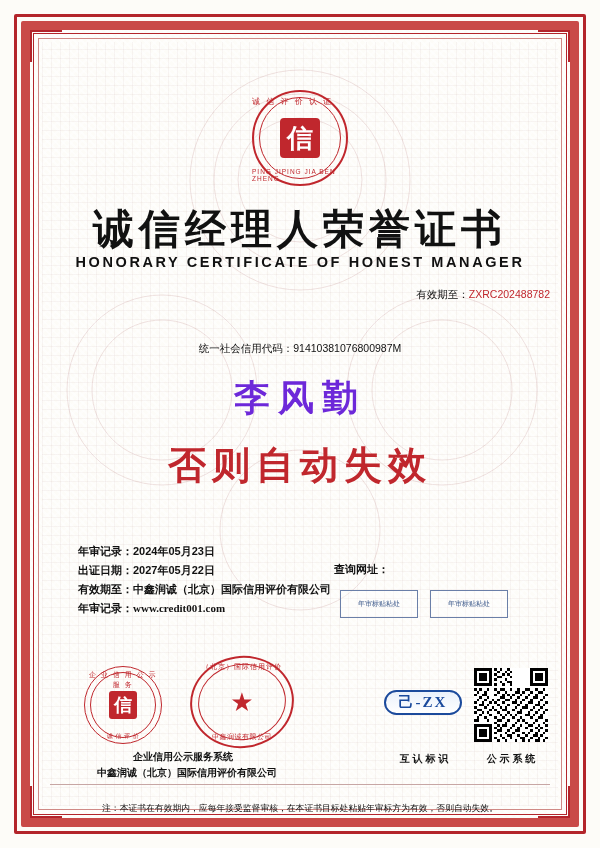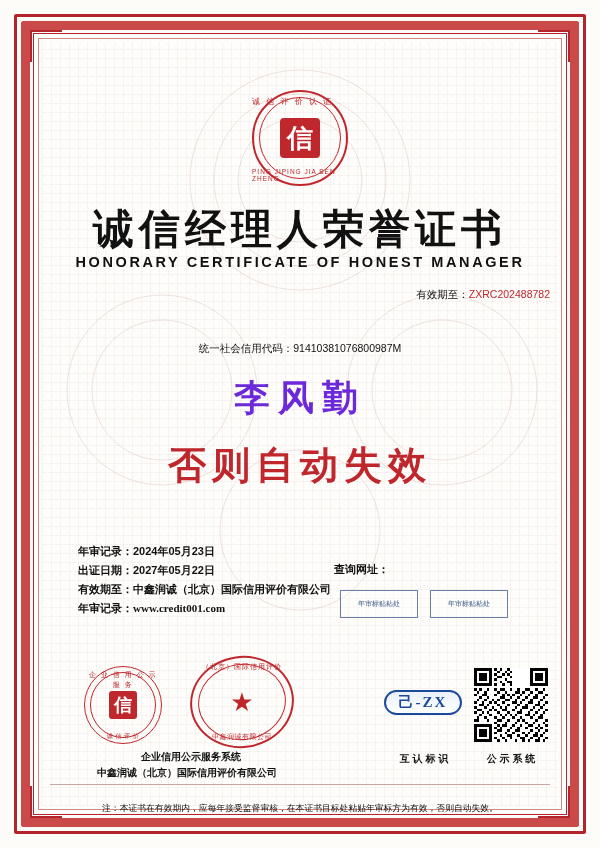--- a/index.html
+++ b/index.html
@@ -244,21 +244,21 @@
   }
 
   .qr{
     position:absolute;left:432px;top:626px;width:74px;height:74px;
     background:#fff;
   }
 
   .caption{
     position:absolute;font-size:9.5px;color:#111;text-align:center;
   }
-  #cap-gongshi{left:14px;top:708px;width:270px;font-size:10px;font-weight:bold;}
+  #cap-gongshi{left:6px;top:708px;width:270px;font-size:10px;font-weight:bold;}
   #cap-gongshi2{left:10px;top:724px;width:270px;font-size:10px;font-weight:bold;}
   #cap-mutual{left:332px;top:710px;width:100px;font-size:10px;font-weight:bold;}
   #cap-qr{left:420px;top:710px;width:98px;font-size:10px;font-weight:bold;}
 
   .footnote{
     position:absolute;left:8px;right:8px;top:742px;
     text-align:center;font-size:8.8px;color:#111;
     border-top:1px solid #c7a6a4;padding-top:18px;
   }
 </style>

